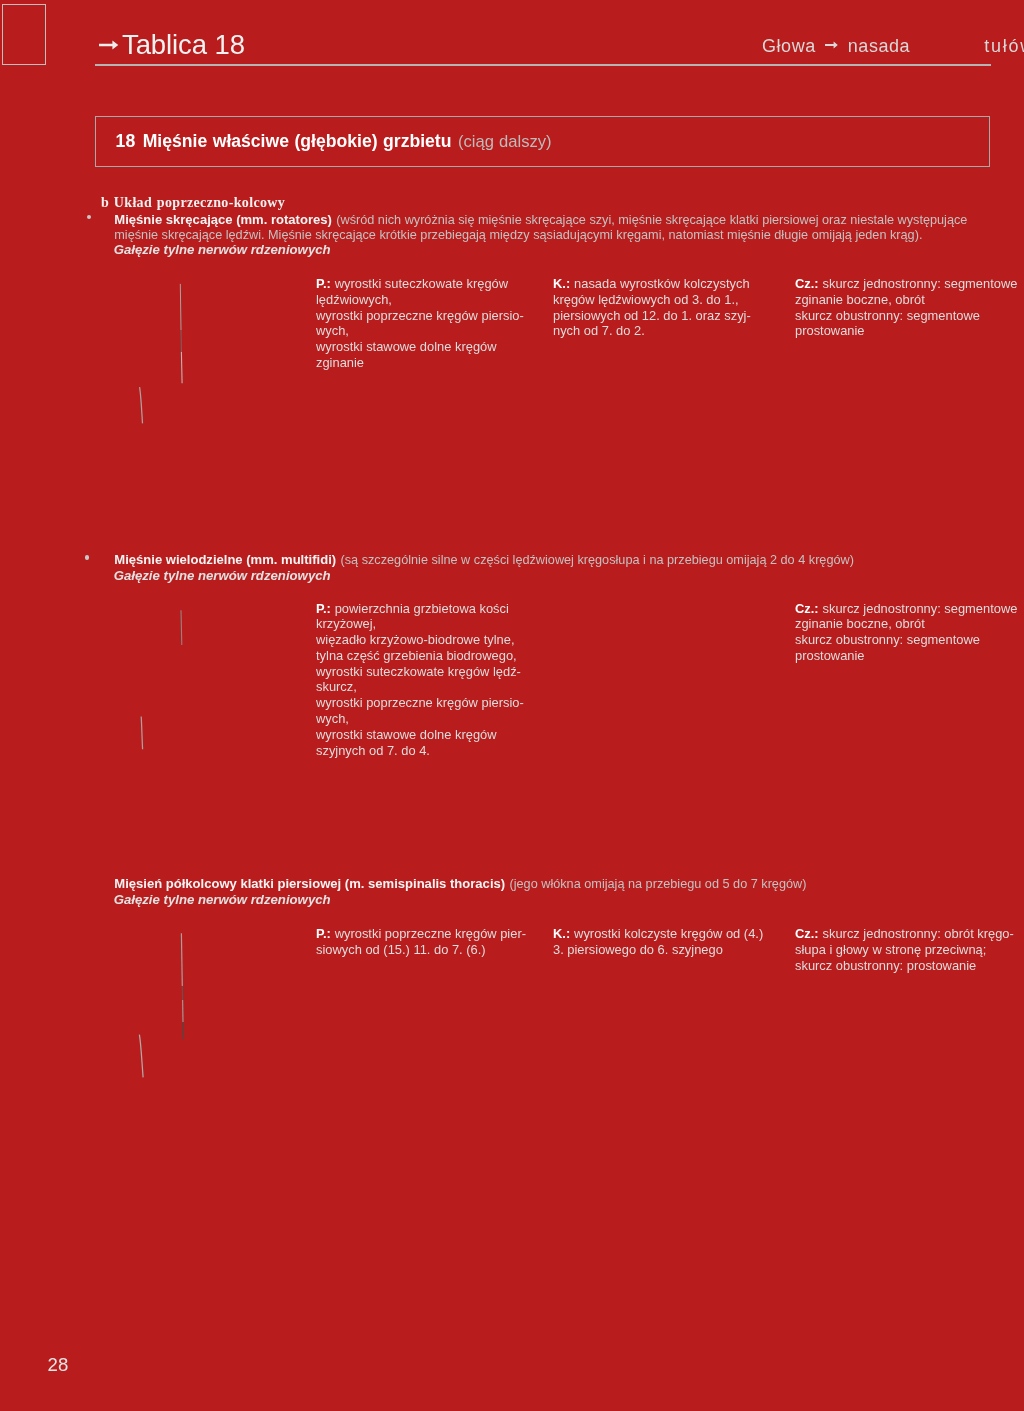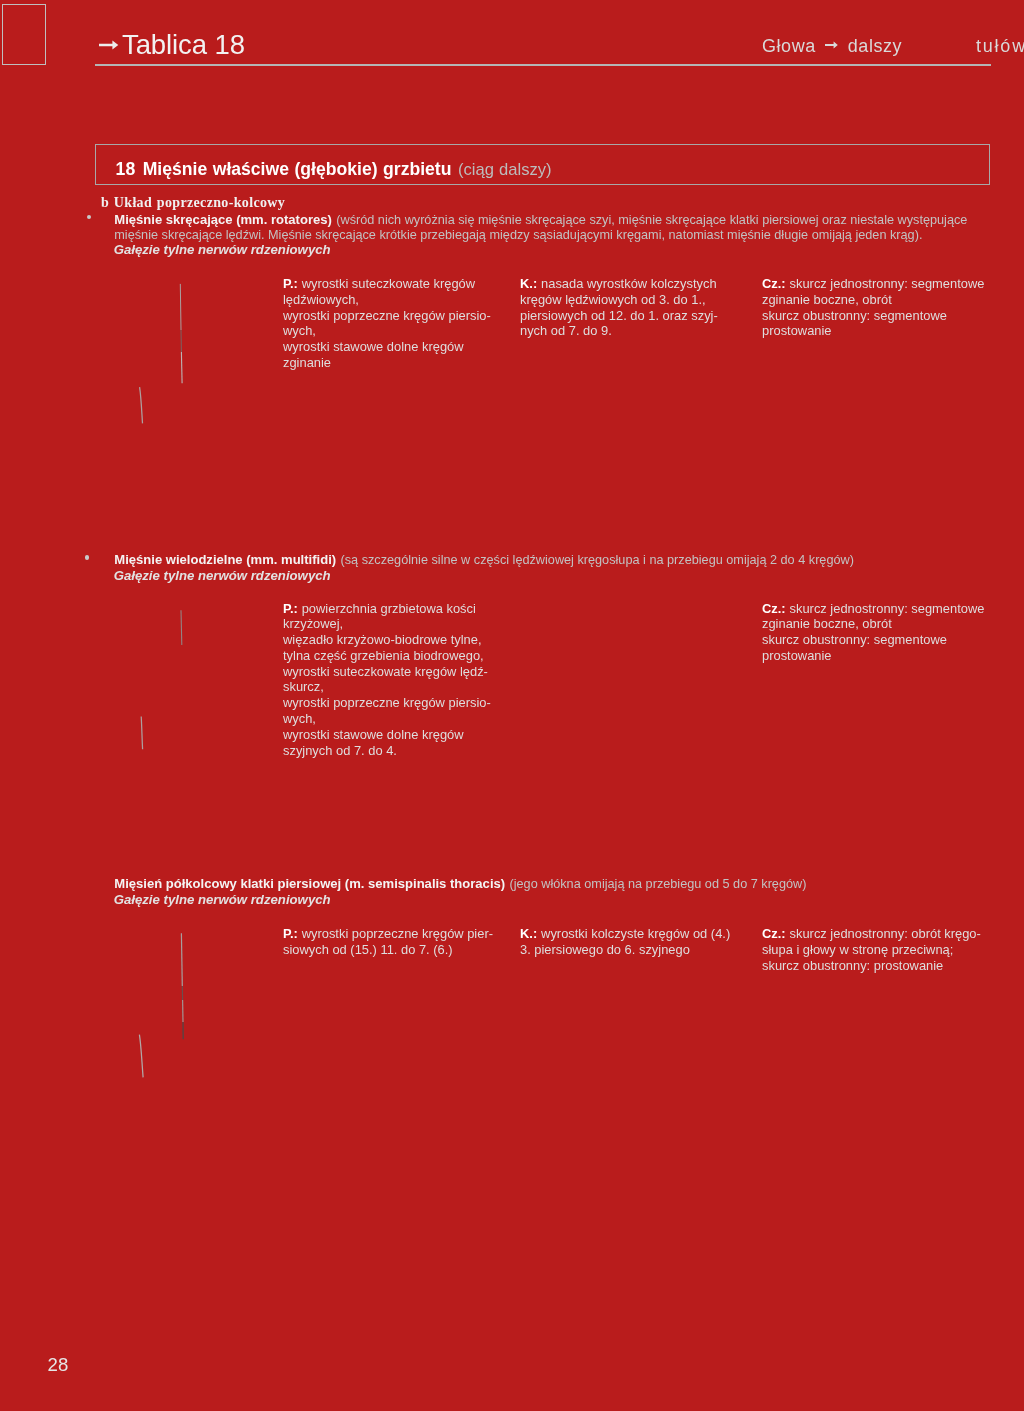--- a/index.html
+++ b/index.html
@@ -22,38 +22,38 @@
   .head-arrow{position:absolute;left:99px;top:39px;width:20px;height:12px;}
   .head-title{position:absolute;left:122px;top:31.2px;font-size:27.5px;color:#f2f2f2;
     letter-spacing:-0.1px;line-height:1;white-space:nowrap;}
   .head-right{position:absolute;left:762px;top:36.8px;white-space:nowrap;
     font-size:18px;color:#d9d9d9;line-height:1;letter-spacing:0.55px;}
   .bc-arrow{display:inline-block;width:13px;height:8px;margin:0 9.5px 0 9.5px;position:relative;top:-2.5px;}
   .bc-gap{margin-left:30px;letter-spacing:1.75px;padding-left:44px;}
   .head-rule{position:absolute;left:95px;top:64px;width:896px;height:1.5px;background:#b5b5b5;}
 
   
-  .title-box{position:absolute;left:95px;top:144px;width:895px;height:41px;
+  .title-box{position:absolute;left:95px;top:116px;width:895px;height:51px;
     border:1.25px solid #a8a8a8;box-sizing:border-box;}
   .tb-inner{position:absolute;left:19.6px;top:16.4px;white-space:nowrap;font-size:17.6px;line-height:16px;height:16px;}
   .tb-num{font-weight:bold;color:#ffffff;}
   .tb-main{font-weight:bold;color:#ffffff;margin-left:7.5px;word-spacing:0.6px;}
   .tb-sub{color:#bcbcbc;margin-left:6.5px;font-size:16.6px;word-spacing:0.5px;}
 
   
   .subhead{position:absolute;left:101px;font-size:14px;font-weight:bold;color:#f0f0f0;
     white-space:nowrap;line-height:16px;height:16px;letter-spacing:0.35px;word-spacing:0.8px;font-family:Liberation Serif, serif;}
   .bullet{position:absolute;width:4.4px;height:4.4px;border-radius:50%;background:#c9c9c9;}
   .eline{position:absolute;left:114.3px;font-size:12.7px;white-space:nowrap;line-height:16px;height:16px;}
   .em-name{font-weight:bold;color:#f4f4f4;margin-right:4.4px;font-size:13.05px;line-height:16px;}
   .em-desc{color:#c2c2c2;}
   .nerve{position:absolute;left:113.7px;font-size:13.2px;font-style:italic;color:#e2e2e2;
     white-space:nowrap;line-height:16px;height:16px;font-weight:bold;}
 
-  .col{position:absolute;font-size:12.9px;color:#dedede;}
+  .col{position:absolute;font-size:12.9px;color:#dedede;margin-left:33px;}
   .col .ln{white-space:nowrap;height:15.8px;line-height:16px;}
   .col-p{left:283px;}
   .col-k{left:520px;}
   .col-cz{left:762px;}
   .cl{font-weight:bold;color:#ffffff;margin-right:3.9px;}
 
   .page-num{position:absolute;left:47.6px;top:1357px;font-size:18.6px;color:#e6e6e6;line-height:16px;height:16px;}
 
   
   .scan-marks{position:absolute;left:0;top:0;pointer-events:none;}
@@ -65,21 +65,21 @@
 
   <div class="corner-box"></div>
 
   <svg class="head-arrow" viewBox="0 0 20 12">
       <path d="M0 4.85 H13.4 V1.6 L19.3 6 L13.4 10.4 V7.15 H0 Z" fill="#ededed"></path>
     </svg>
   <div class="head-title">Tablica 18</div>
 
   <div class="head-right"><span>Głowa</span><svg class="bc-arrow" viewBox="0 0 13 8">
         <path d="M0 2.9 H8.6 V0.4 L12.8 4 L8.6 7.6 V5.1 H0 Z" fill="#d9d9d9"></path>
-      </svg><span>dalszy</span><span class="bc-gap">tułów</span></div>
+      </svg><span>nasada</span><span class="bc-gap">tułów</span></div>
 
   <div class="head-rule"></div>
 
   <div class="title-box">
       <div class="tb-inner"><span class="tb-num">18</span><span class="tb-main">Mięśnie właściwe (głębokie) grzbietu</span><span class="tb-sub">(ciąg dalszy)</span></div>
     </div>
 
   <div class="subhead" style="top:195px">b Układ poprzeczno-kolcowy</div>
 
   <div class="bullet" style="left:87.0px;top:215.0px"></div>
@@ -91,21 +91,21 @@
     <div class="ln">lędźwiowych,</div>
     <div class="ln">wyrostki poprzeczne kręgów piersio-</div>
     <div class="ln">wych,</div>
     <div class="ln">wyrostki stawowe dolne kręgów</div>
     <div class="ln">zginanie</div>
   </div>
   <div class="col col-k" style="top:276.0px">
     <div class="ln"><span class="cl">K.:</span><span>nasada wyrostków kolczystych</span></div>
     <div class="ln">kręgów lędźwiowych od 3. do 1.,</div>
     <div class="ln">piersiowych od 12. do 1. oraz szyj-</div>
-    <div class="ln">nych od 7. do 9.</div>
+    <div class="ln">nych od 7. do 2.</div>
   </div>
   <div class="col col-cz" style="top:276.0px">
     <div class="ln"><span class="cl">Cz.:</span><span>skurcz jednostronny: segmentowe</span></div>
     <div class="ln">zginanie boczne, obrót</div>
     <div class="ln">skurcz obustronny: segmentowe</div>
     <div class="ln">prostowanie</div>
   </div>
 
   <div class="bullet" style="left:84.8px;top:555.2px"></div>
   <div class="eline" style="top:551.5px"><span class="em-name">Mięśnie wielodzielne (mm. multifidi)</span><span class="em-desc">(są szczególnie silne w części lędźwiowej kręgosłupa i na przebiegu omijają 2 do 4 kręgów)</span></div>

